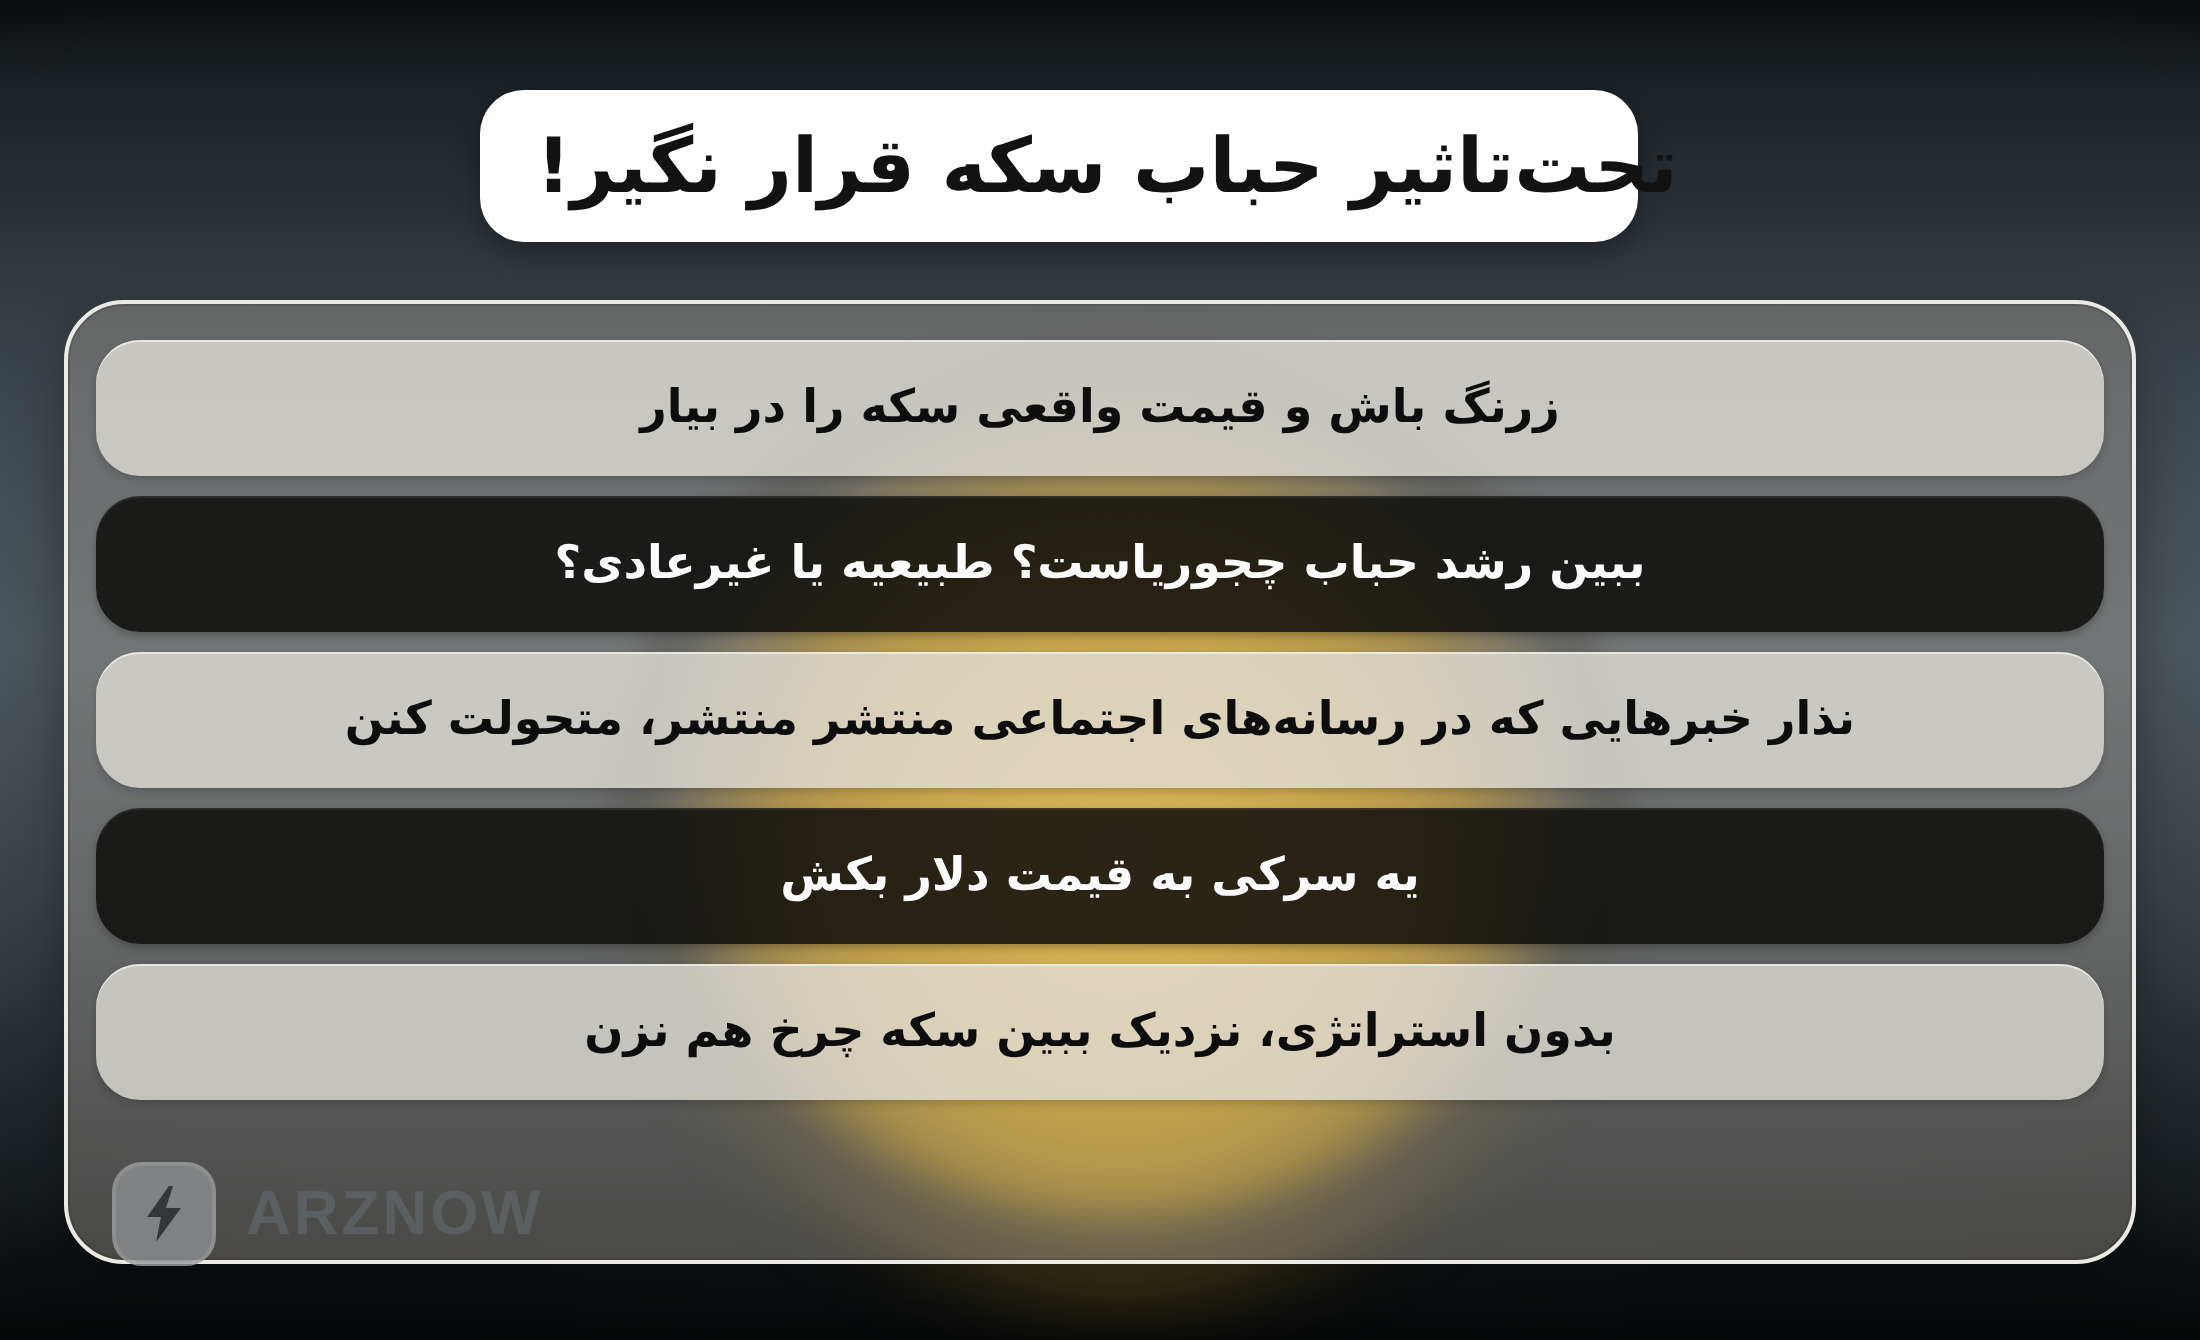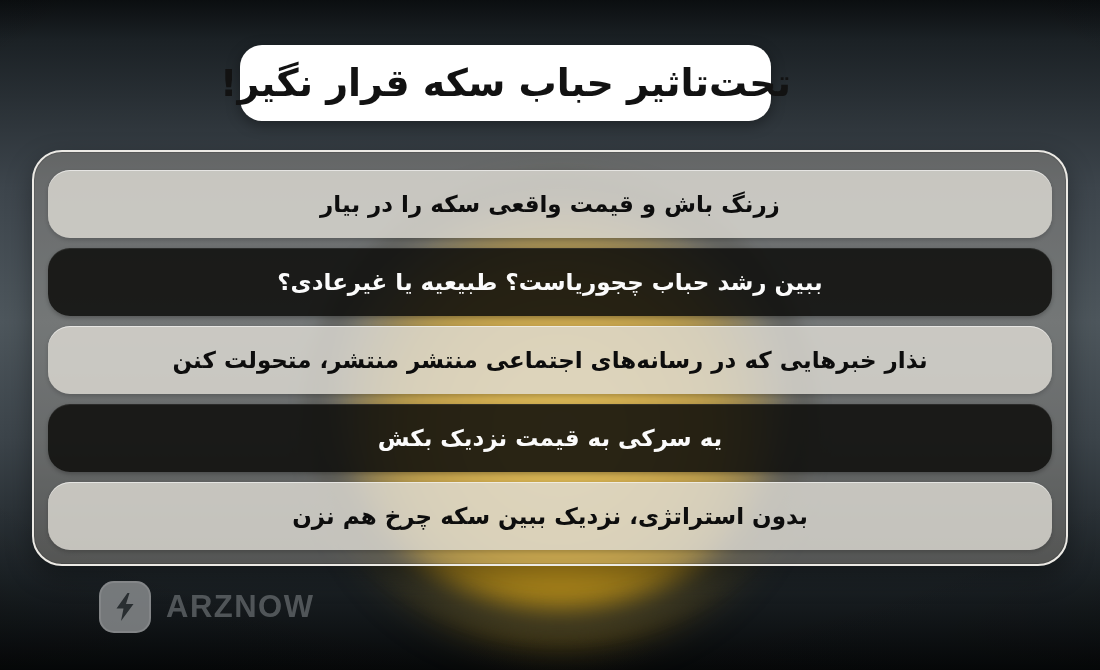--- a/index.html
+++ b/index.html
@@ -43,33 +43,34 @@
       rgba(0,0,0,0) 55%, rgba(0,0,0,0.38) 100%);
   }
   
   .title-banner{
     position:absolute;
     left:240px;top:45px;width:531px;height:76px;
     background:#ffffff;
     border-radius:22px;
     display:flex;align-items:center;justify-content:center;
     box-shadow:0 4px 14px rgba(0,0,0,0.35);
+    padding-left:48px;
   }
   .title-text{
     direction:rtl;
     font-size:38px;
     font-weight:bold;
     color:#121212;
     letter-spacing:-0.5px;
     white-space:nowrap;
   }
   
   .tips-panel{
     position:absolute;
-    left:32px;top:150px;width:1036px;height:416px;
+    left:32px;top:150px;width:1036px;height:482px;
     box-sizing:border-box;
     padding:18px 14px;
     border:2px solid #eceae5;
     border-radius:30px;
     background:rgba(198,191,176,0.32);
     box-shadow:0 10px 26px rgba(0,0,0,0.35), inset 0 0 0 1px rgba(0,0,0,0.12);
     display:flex;flex-direction:column;gap:10px;
   }
   .tip-row{
     height:68px;flex:0 0 68px;
@@ -92,21 +93,20 @@
     white-space:nowrap;
   }
   .tip-row.light .tip-text{color:#0d0d0d;}
   .tip-row.dark  .tip-text{color:#fbfbfb;}
   
   .brand{
     position:absolute;
     left:56px;top:581px;
     display:flex;align-items:center;gap:15px;
     opacity:0.82;
-    margin-left:43px;
   }
   .brand-icon{
     width:52px;height:52px;
     border-radius:15px;
     background:#8b8e90;
     display:flex;align-items:center;justify-content:center;
     box-shadow:inset 0 0 0 2px rgba(255,255,255,0.15);
   }
   .brand-name{
     font-family:"Liberation Sans",sans-serif;
@@ -134,21 +134,21 @@
     <div class="tip-row light">
       <div class="tip-text" lang="fa">زرنگ باش و قیمت واقعی سکه را در بیار</div>
     </div>
     <div class="tip-row dark">
       <div class="tip-text" lang="fa">ببین رشد حباب چجوریاست؟ طبیعیه یا غیرعادی؟</div>
     </div>
     <div class="tip-row light">
       <div class="tip-text" lang="fa">نذار خبرهایی که در رسانه‌های اجتماعی منتشر منتشر، متحولت کنن</div>
     </div>
     <div class="tip-row dark">
-      <div class="tip-text" lang="fa">یه سرکی به قیمت نزدیک بکش</div>
+      <div class="tip-text" lang="fa">یه سرکی به قیمت دلار بکش</div>
     </div>
     <div class="tip-row light">
       <div class="tip-text" lang="fa">بدون استراتژی، نزدیک ببین سکه چرخ هم نزن</div>
     </div>
   </div>
 
   <div class="brand">
     <div class="brand-icon">
       <svg width="26" height="30" viewBox="0 0 26 30" aria-hidden="true">
         <path d="M15.5 1 L4.5 16.5 h7 L9 29 L21.5 12 h-7.5 L17.5 1 Z" fill="#2e3336"></path>

